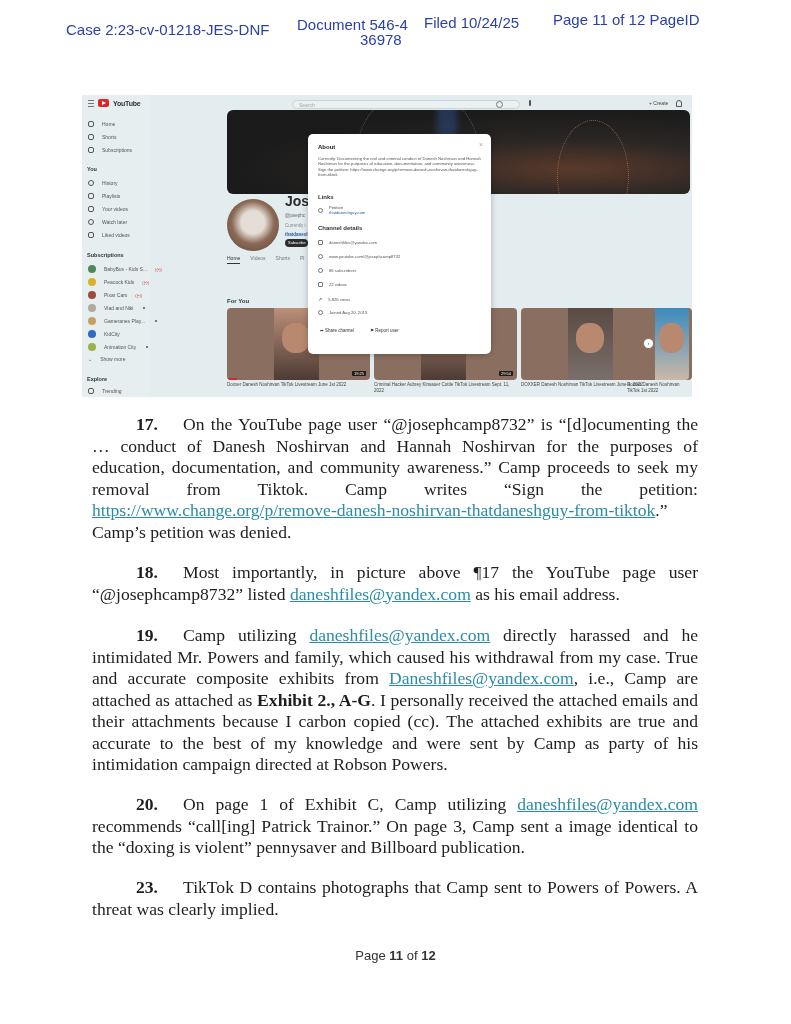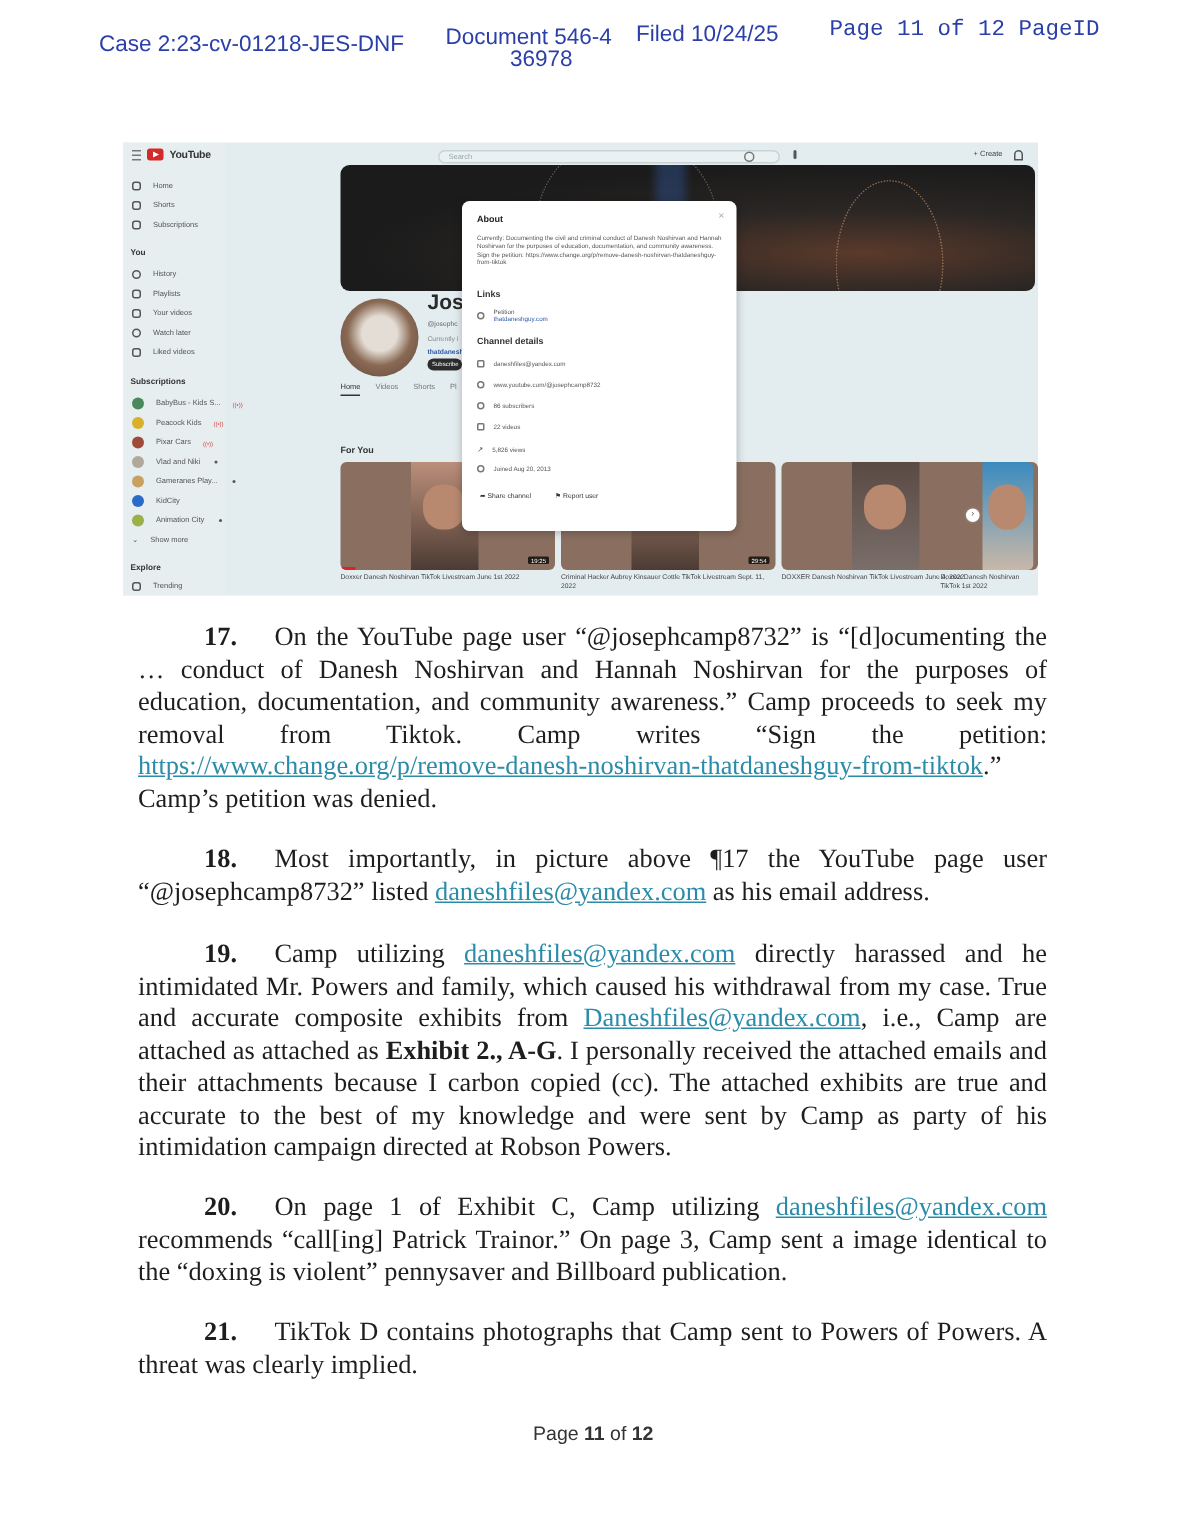--- a/index.html
+++ b/index.html
@@ -6,23 +6,23 @@
   body {
     width: 791px; height: 1024px; background: #ffffff; position: relative; overflow: hidden;
     font-family: "Liberation Serif", serif; color: #1a1a1a;
   }
   
   .ecf { position: absolute; top: 8px; left: 0; width: 791px; font-family: "Liberation Sans", sans-serif;
     color: #2b3fa8; font-size: 15px; }
   .ecf span { position: absolute; white-space: nowrap; }
   .ecf .case { left: 66px; top: 13px; }
   .ecf .doc { left: 297px; top: 8px; }
-  .ecf .docid { left: 340px; top: 23px; }
+  .ecf .docid { left: 360px; top: 23px; }
   .ecf .filed { left: 424px; top: 6px; }
-  .ecf .page { left: 553px; top: 3px; font-family: Liberation Mono, monospace; }
+  .ecf .page { left: 553px; top: 3px; }
 
   
   .shot { position: absolute; left: 82px; top: 95px; width: 610px; height: 302px;
     background: #e3ecef; overflow: hidden; font-family: "Liberation Sans", sans-serif; color: #3a4348; }
   .sidebar { position: absolute; left: 0; top: 0; width: 68px; height: 302px; background: #e6eef0; }
   .yt-logo { position: absolute; left: 6px; top: 4px; display: flex; align-items: center; gap: 4px; font-size: 7px; }
   .yt-logo .menu { width: 6px; height: 5px; border-top: 1px solid #777; border-bottom: 1px solid #777; position: relative; }
   .yt-logo .menu::after { content:""; position:absolute; left:0; right:0; top:2px; border-top:1px solid #777; }
   .yt-logo .play { width: 11px; height: 8px; background: #d42a2a; border-radius: 2px; position: relative; }
   .yt-logo .play::after { content:""; position:absolute; left:4px; top:2px; border-left:4px solid #fff; border-top:2px solid transparent; border-bottom:2px solid transparent; }
@@ -304,19 +304,19 @@
 
   <div class="para" style="top:625px">
     <span class="indent"></span><span class="num">19.</span><span>Camp utilizing </span><a class="lnk">daneshfiles@yandex.com</a><span> directly harassed and he intimidated Mr. Powers and family, which caused his withdrawal from my case. True and accurate composite exhibits from </span><a class="lnk">Daneshfiles@yandex.com</a><span>, i.e., Camp are attached as  attached as </span><span class="bold">Exhibit 2., A-G</span><span>. I personally received the attached emails and their attachments because I  carbon copied (cc). The attached exhibits are true and accurate to the best of my knowledge and were sent by Camp as party of his intimidation campaign directed at Robson Powers.</span>
   </div>
 
   <div class="para" style="top:794px">
     <span class="indent"></span><span class="num">20.</span><span>On page 1 of Exhibit C, Camp utilizing </span><a class="lnk">daneshfiles@yandex.com</a><span> recommends “call[ing] Patrick Trainor.” On page 3, Camp sent a image identical to the “doxing is violent” pennysaver and Billboard publication.</span>
   </div>
 
   <div class="para" style="top:877px">
-    <span class="indent"></span><span class="num">21.</span><span>TikTok D contains photographs that Camp sent to Powers  of Powers. A threat was clearly implied.</span>
+    <span class="indent"></span><span class="num">23.</span><span>TikTok D contains photographs that Camp sent to Powers  of Powers. A threat was clearly implied.</span>
   </div>
 </div>
 
 <div class="footer">
   <span>Page </span><b>11</b><span> of </span><b>12</b>
 </div>
 
 </body></html>

